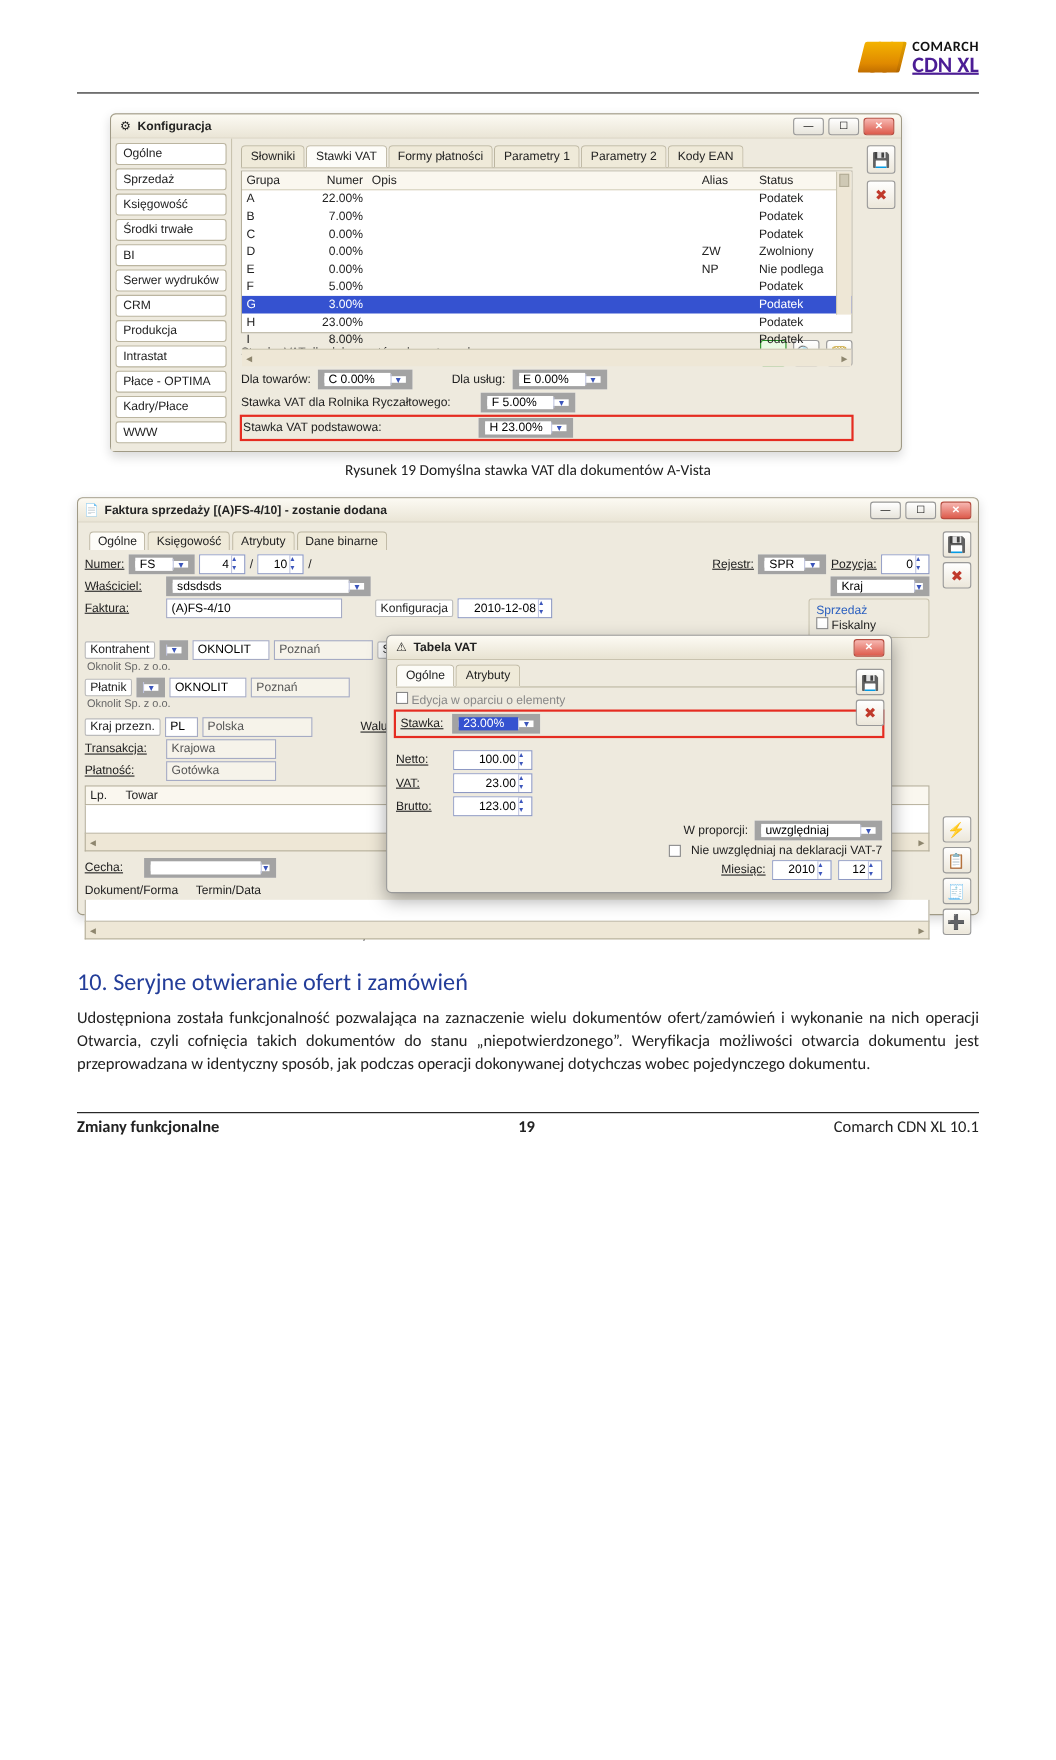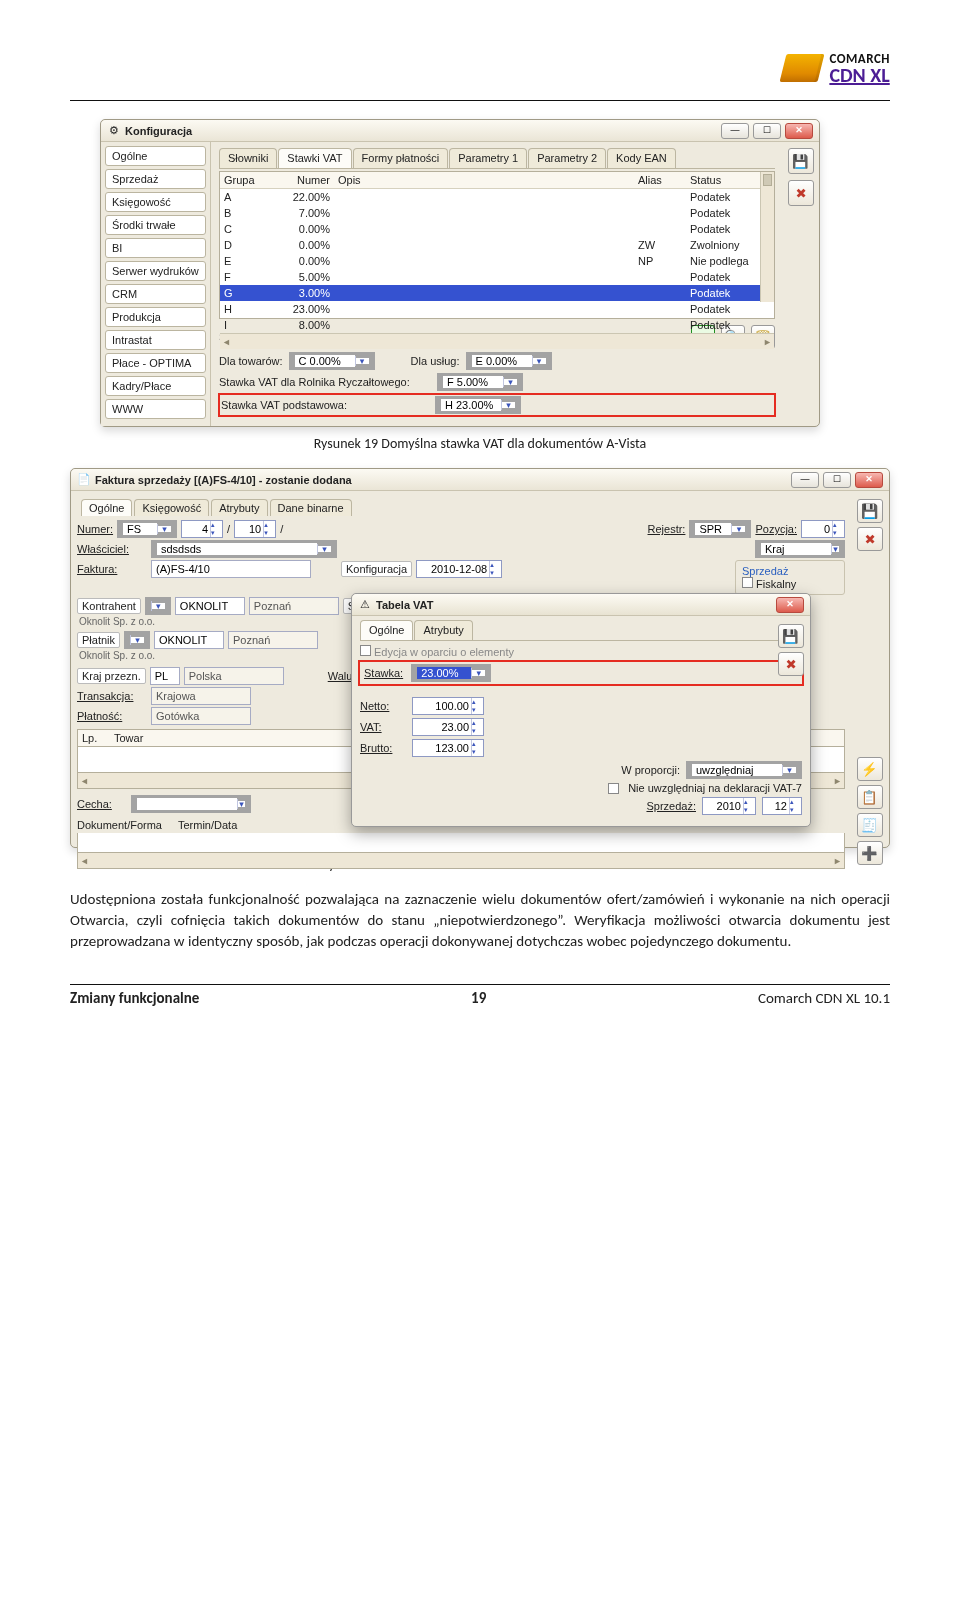--- a/index.html
+++ b/index.html
@@ -6,21 +6,21 @@
   body {
     font-family: "Calibri", "Segoe UI", Arial, sans-serif;
     font-size: 14px;
     color: #222;
     background: #fff;
     width: 960px;
     margin: 0 auto;
     position: relative;
   }
   .page {
-    padding: 40px 70px 24px 70px;
+    padding: 24px 70px 24px 70px;
   }
   
   .doc-header {
     display: flex;
     justify-content: flex-end;
     align-items: center;
     gap: 8px;
     height: 56px;
   }
   .logo-mark {
@@ -596,21 +596,21 @@
             <span class="combo">
                 <input style="width: 90px;" value="uwzględniaj">
                 <span class="dd">▾</span>
               </span>
           </div>
           <div class="form-row" style="justify-content:flex-end;">
             <span class="chk"></span>
             <span>Nie uwzględniaj na deklaracji VAT-7</span>
           </div>
           <div class="form-row" style="justify-content:flex-end;">
-            <label style="text-decoration:underline;">Sprzedaż:</label>
+            <label style="text-decoration:underline;">Miesiąc:</label>
             <span class="num-spin">
                 <input style="width: 40px;" value="2010">
                 <span class="sp">
                   <span>▴</span>
                   <span>▾</span>
                 </span>
               </span>
             <span class="num-spin">
                 <input style="width: 26px;" value="12">
                 <span class="sp">
@@ -622,20 +622,24 @@
         </div>
         <div class="dlg-right">
           <button class="sv">💾</button>
           <button class="cl">✖</button>
         </div>
       </div>
     </div>
   </div>
   <div class="caption">Rysunek 20 Ustalanie stawki VAT na dokumencie A-Vista</div>
 
+  <div class="sect-title">
+    <span>10.</span>
+    <span>Seryjne otwieranie ofert i zamówień</span>
+  </div>
   <p class="body-text">Udostępniona została funkcjonalność pozwalająca na zaznaczenie wielu dokumentów ofert/zamówień i wykonanie na nich operacji Otwarcia, czyli cofnięcia takich dokumentów do stanu „niepotwierdzonego”. Weryfikacja możliwości otwarcia dokumentu jest przeprowadzana w identyczny sposób, jak podczas operacji dokonywanej dotychczas wobec pojedynczego dokumentu.</p>
 
   <hr class="hr2">
   <div class="doc-footer">
     <strong>Zmiany funkcjonalne</strong>
     <strong>19</strong>
     <strong class="r">Comarch CDN XL 10.1</strong>
   </div>
 </div>
 

